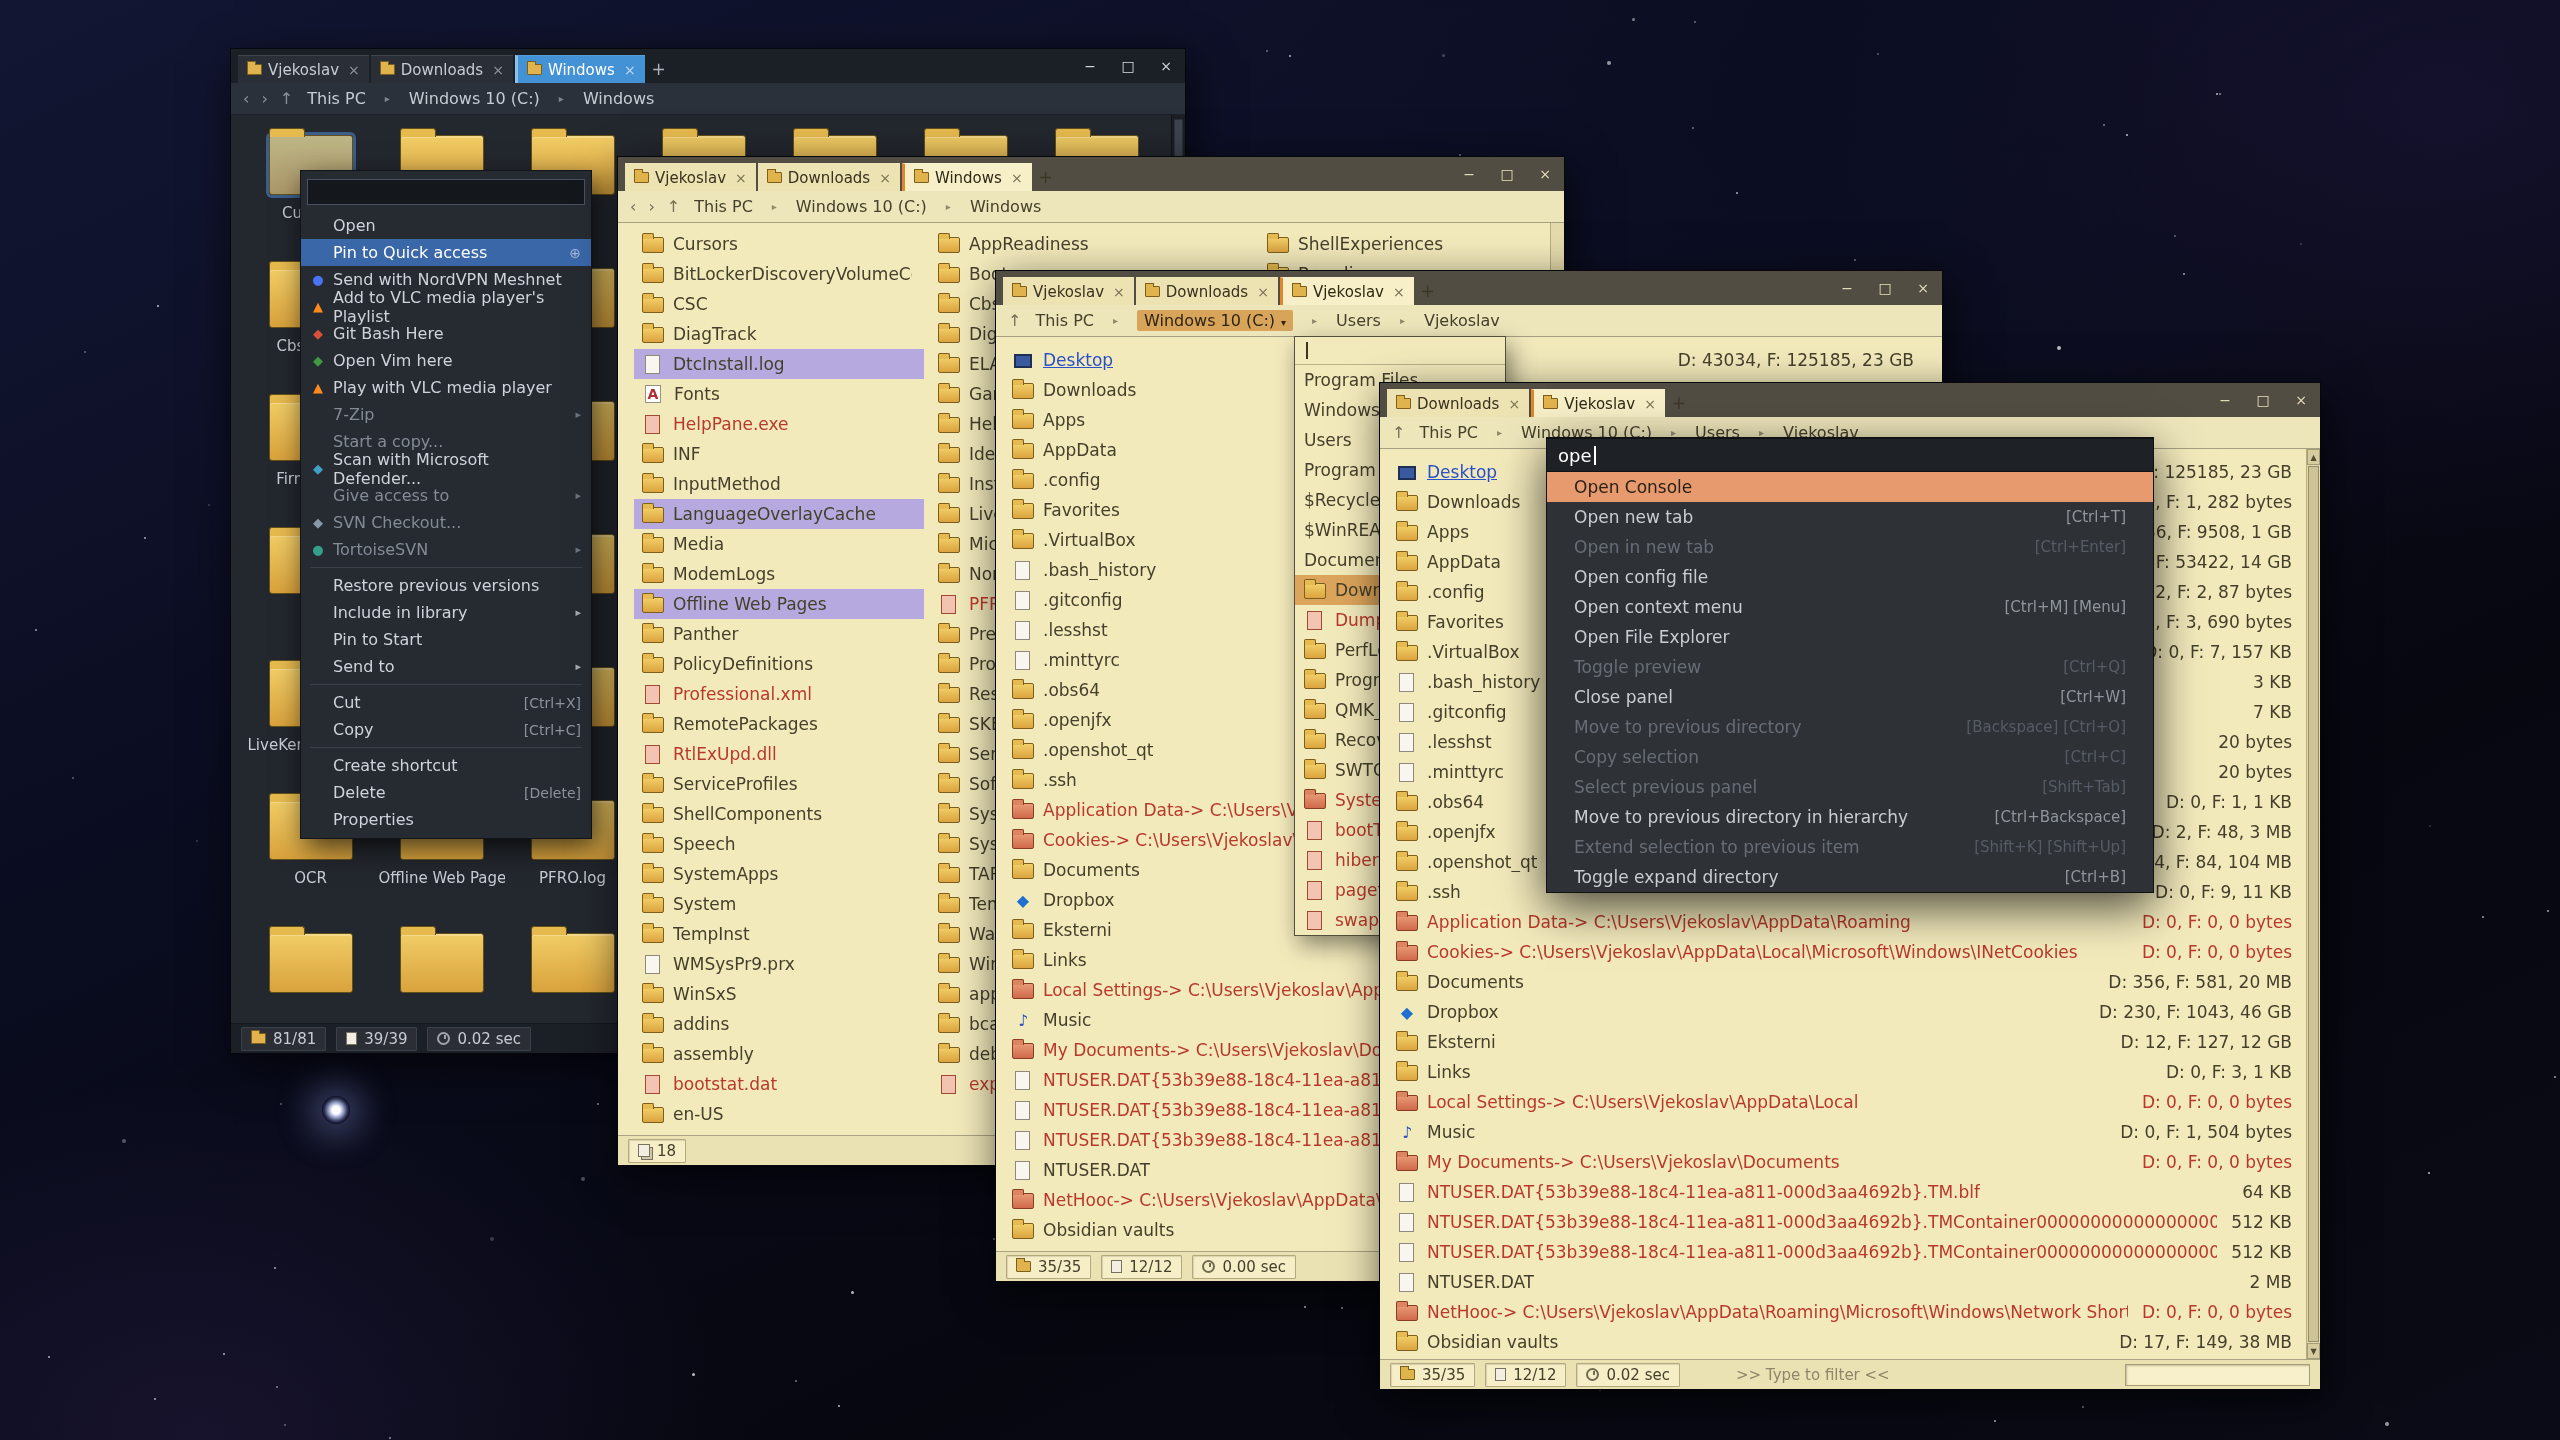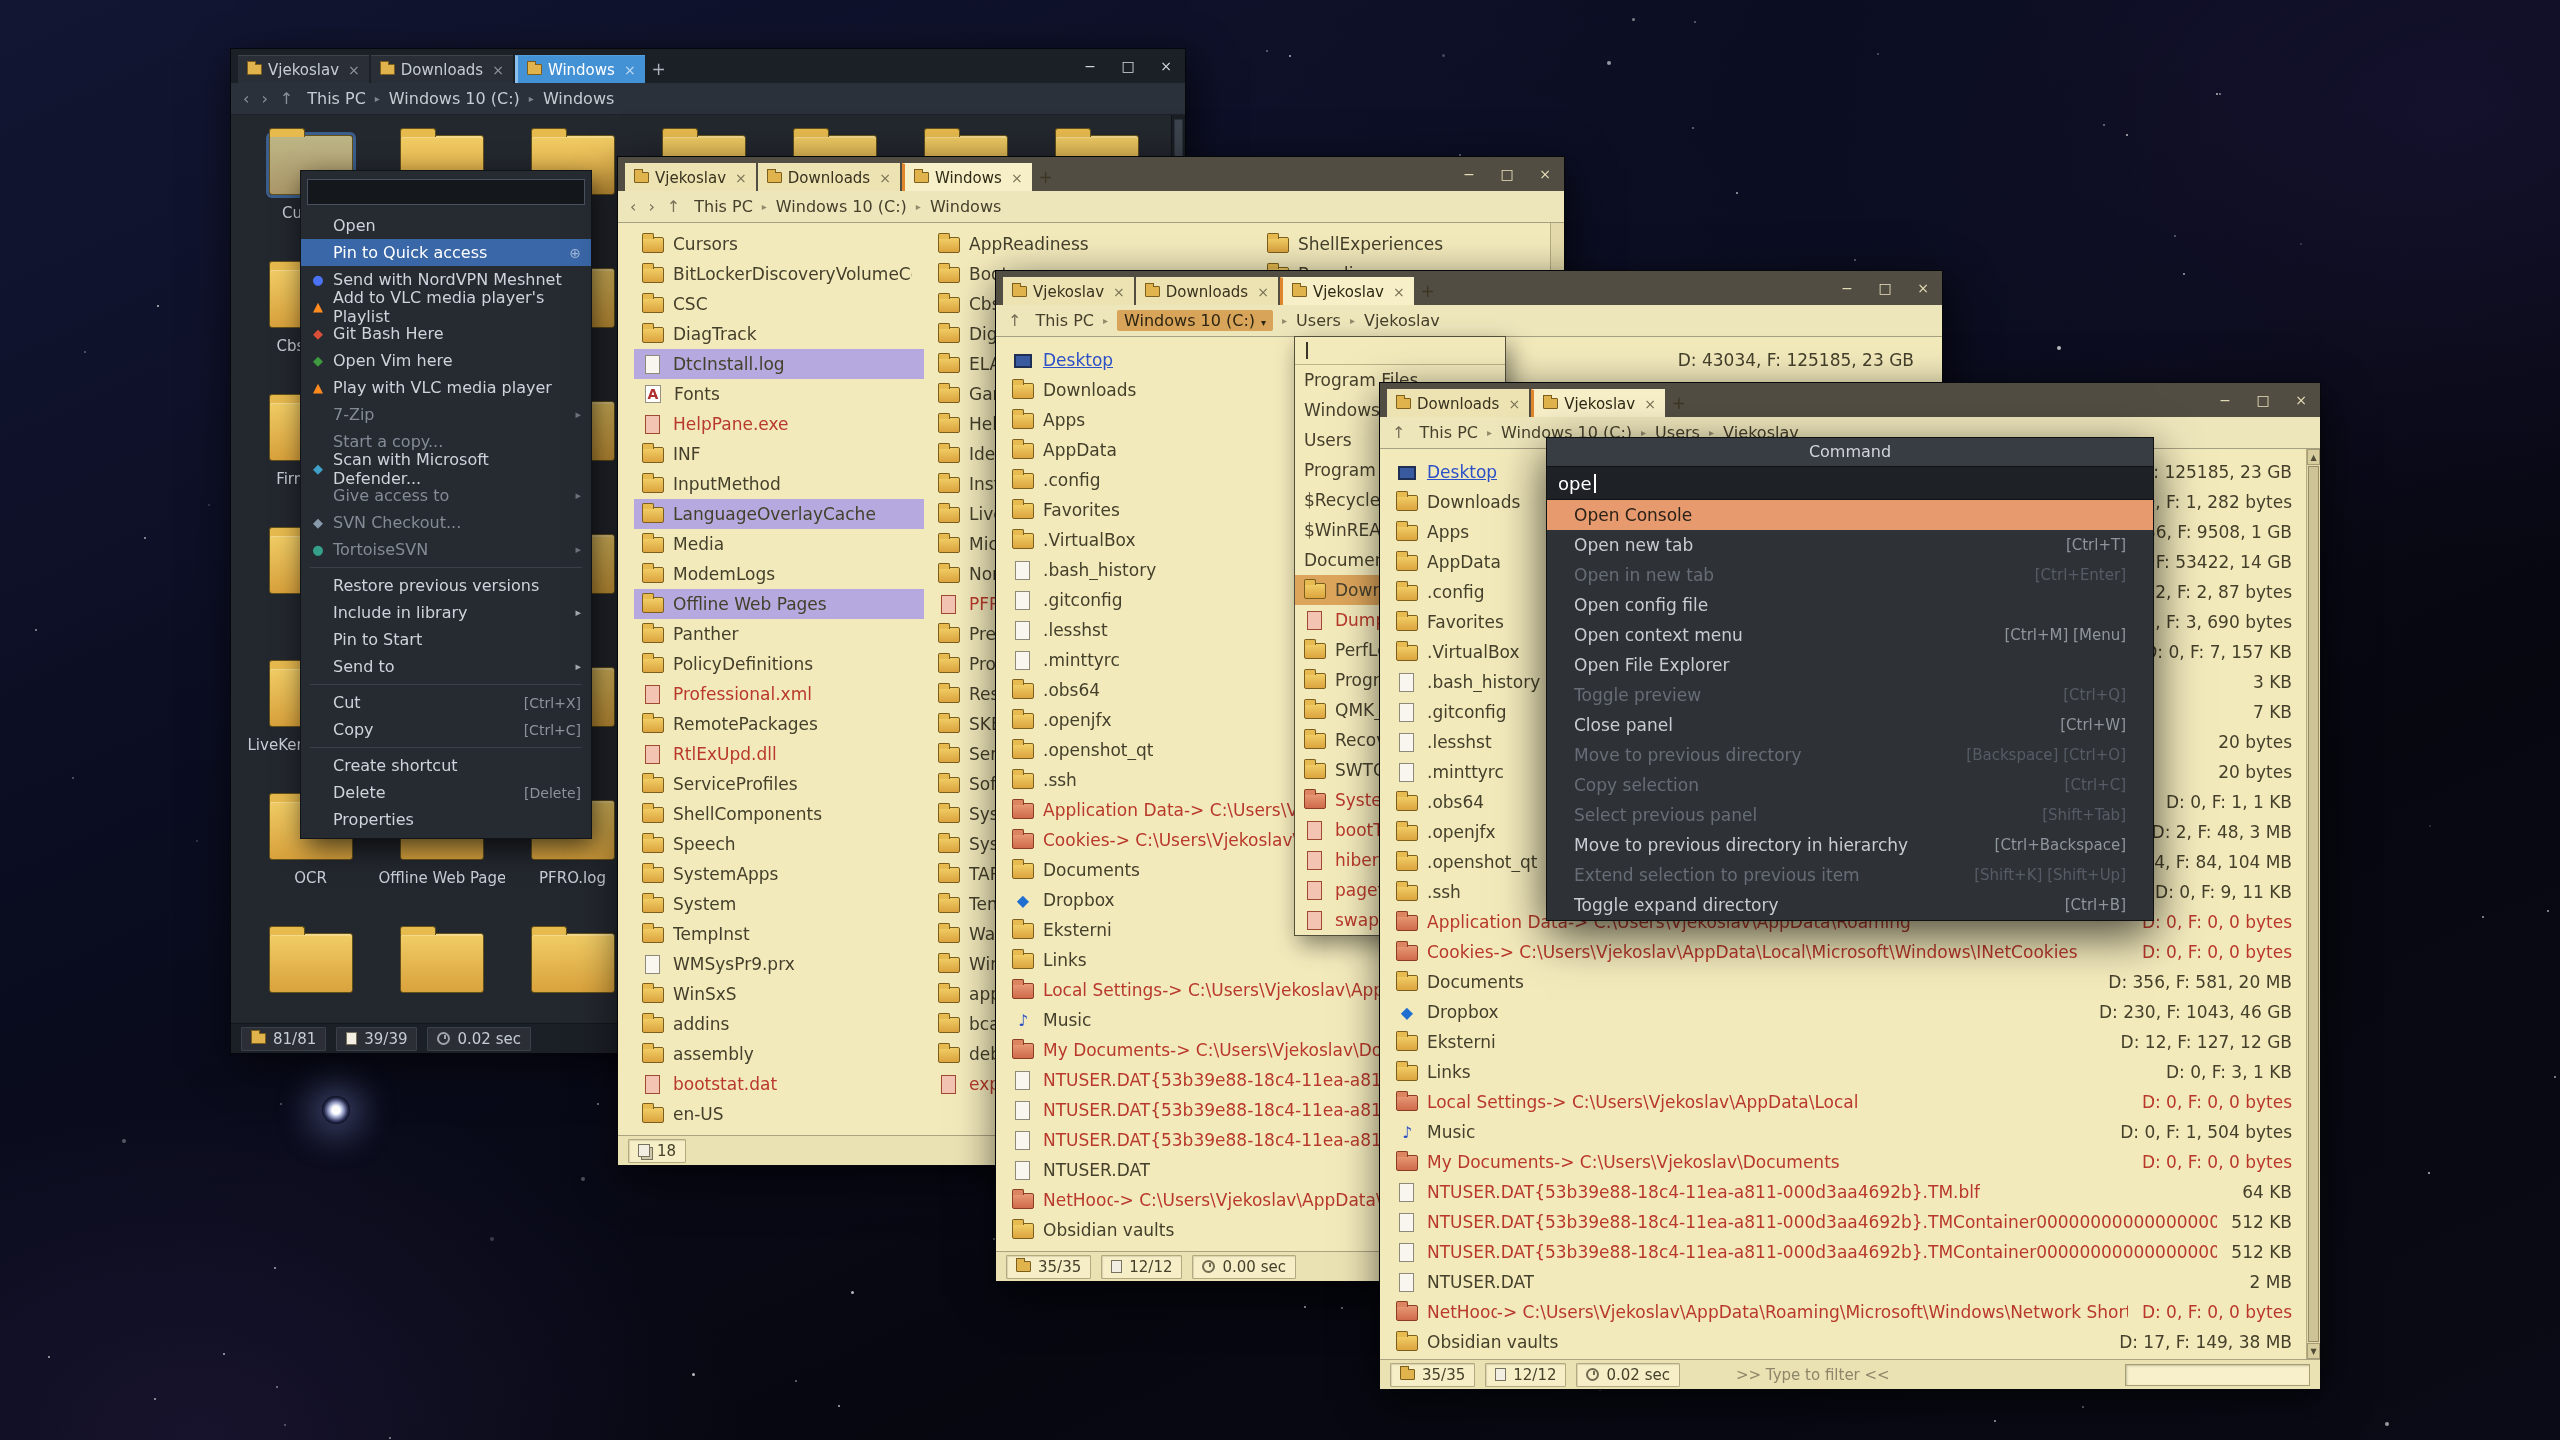--- a/index.html
+++ b/index.html
@@ -26,21 +26,21 @@
   .tab{height:28px;margin:0 1px;display:flex;align-items:center;gap:6px;padding:0 9px;background:var(--tab);color:var(--tabtx);font-size:15px;white-space:nowrap;border-top:1px solid rgba(255,255,255,.10)}
   .tab.active{background:var(--acttab);color:var(--acttx);border-left:3px solid #e0862c}
   .t-dark .tab.active{border-left:3px solid #8cc0ec}
   .tclose{font-size:14px;opacity:.65;margin-left:3px}
   .tabplus{width:26px;height:28px;display:flex;align-items:center;justify-content:center;color:var(--tabtx);opacity:.85;font-size:17px}
   .wctl{margin-left:auto;display:flex;height:100%;align-items:stretch}
   .ctl{width:38px;display:flex;align-items:center;justify-content:center;font-size:14px;color:#d6dbe2}
   .t-light .ctl{color:#e8dfba}
   .toolbar{height:32px;background:var(--tool);flex:none;display:flex;align-items:center;gap:14px;padding:0 12px;color:var(--tx);font-size:16px;border-bottom:1px solid rgba(0,0,0,.30)}
   .nav{display:flex;gap:12px;color:var(--dim);font-size:16px}
-  .crumb{display:flex;align-items:center;gap:9px;font-size:16px;white-space:nowrap}
+  .crumb{display:flex;align-items:center;gap:19px;font-size:16px;white-space:nowrap}
   .csep{font-size:10px;opacity:.55}
   .citem.chl{background:#d7a45a;color:#2d2512;padding:1px 7px;border-radius:2px}
   .carr{font-size:10px;margin-left:6px}
   .content{flex:1;position:relative;background:var(--cont);overflow:hidden}
   .statusbar{height:30px;background:var(--stat);flex:none;display:flex;align-items:center;gap:10px;padding:0 10px;color:var(--tx);font-size:15px;border-top:1px solid rgba(0,0,0,.28)}
   .seg{display:flex;align-items:center;gap:7px;padding:2px 9px;border:1px solid var(--bord);background:rgba(255,255,255,.07);border-radius:1px;white-space:nowrap}
   .t-light .seg{background:#f6eec6;box-shadow:inset 1px 1px 1px rgba(0,0,0,.12)}
   .hint{margin-left:46px;color:#8d8668;white-space:nowrap}
   .fld{width:185px;height:22px;margin-left:auto;background:#f7f0ca;border:1px solid #a89e74;box-shadow:inset 1px 1px 2px rgba(0,0,0,.22)}
 
@@ -1458,21 +1458,20 @@
       <span class="seg">
           <span class="sic clock"></span>
           <span>0.02 sec</span>
         </span>
       <span class="hint">&gt;&gt; Type to filter &lt;&lt;</span>
       <span class="fld"></span>
     </div>
   </div>
 
   <div class="palette" id="palette" style="left:1546px;top:437px;z-index:45">
-      <div class="phead">Command</div>
       <div class="pinput">
         <span>ope</span>
         <span class="caret"></span>
       </div>
       <div class="pitem sel">
         <span class="plabel">Open Console</span>
       </div>
       <div class="pitem">
         <span class="plabel">Open new tab</span>
         <span class="keys">[Ctrl+T]</span>

